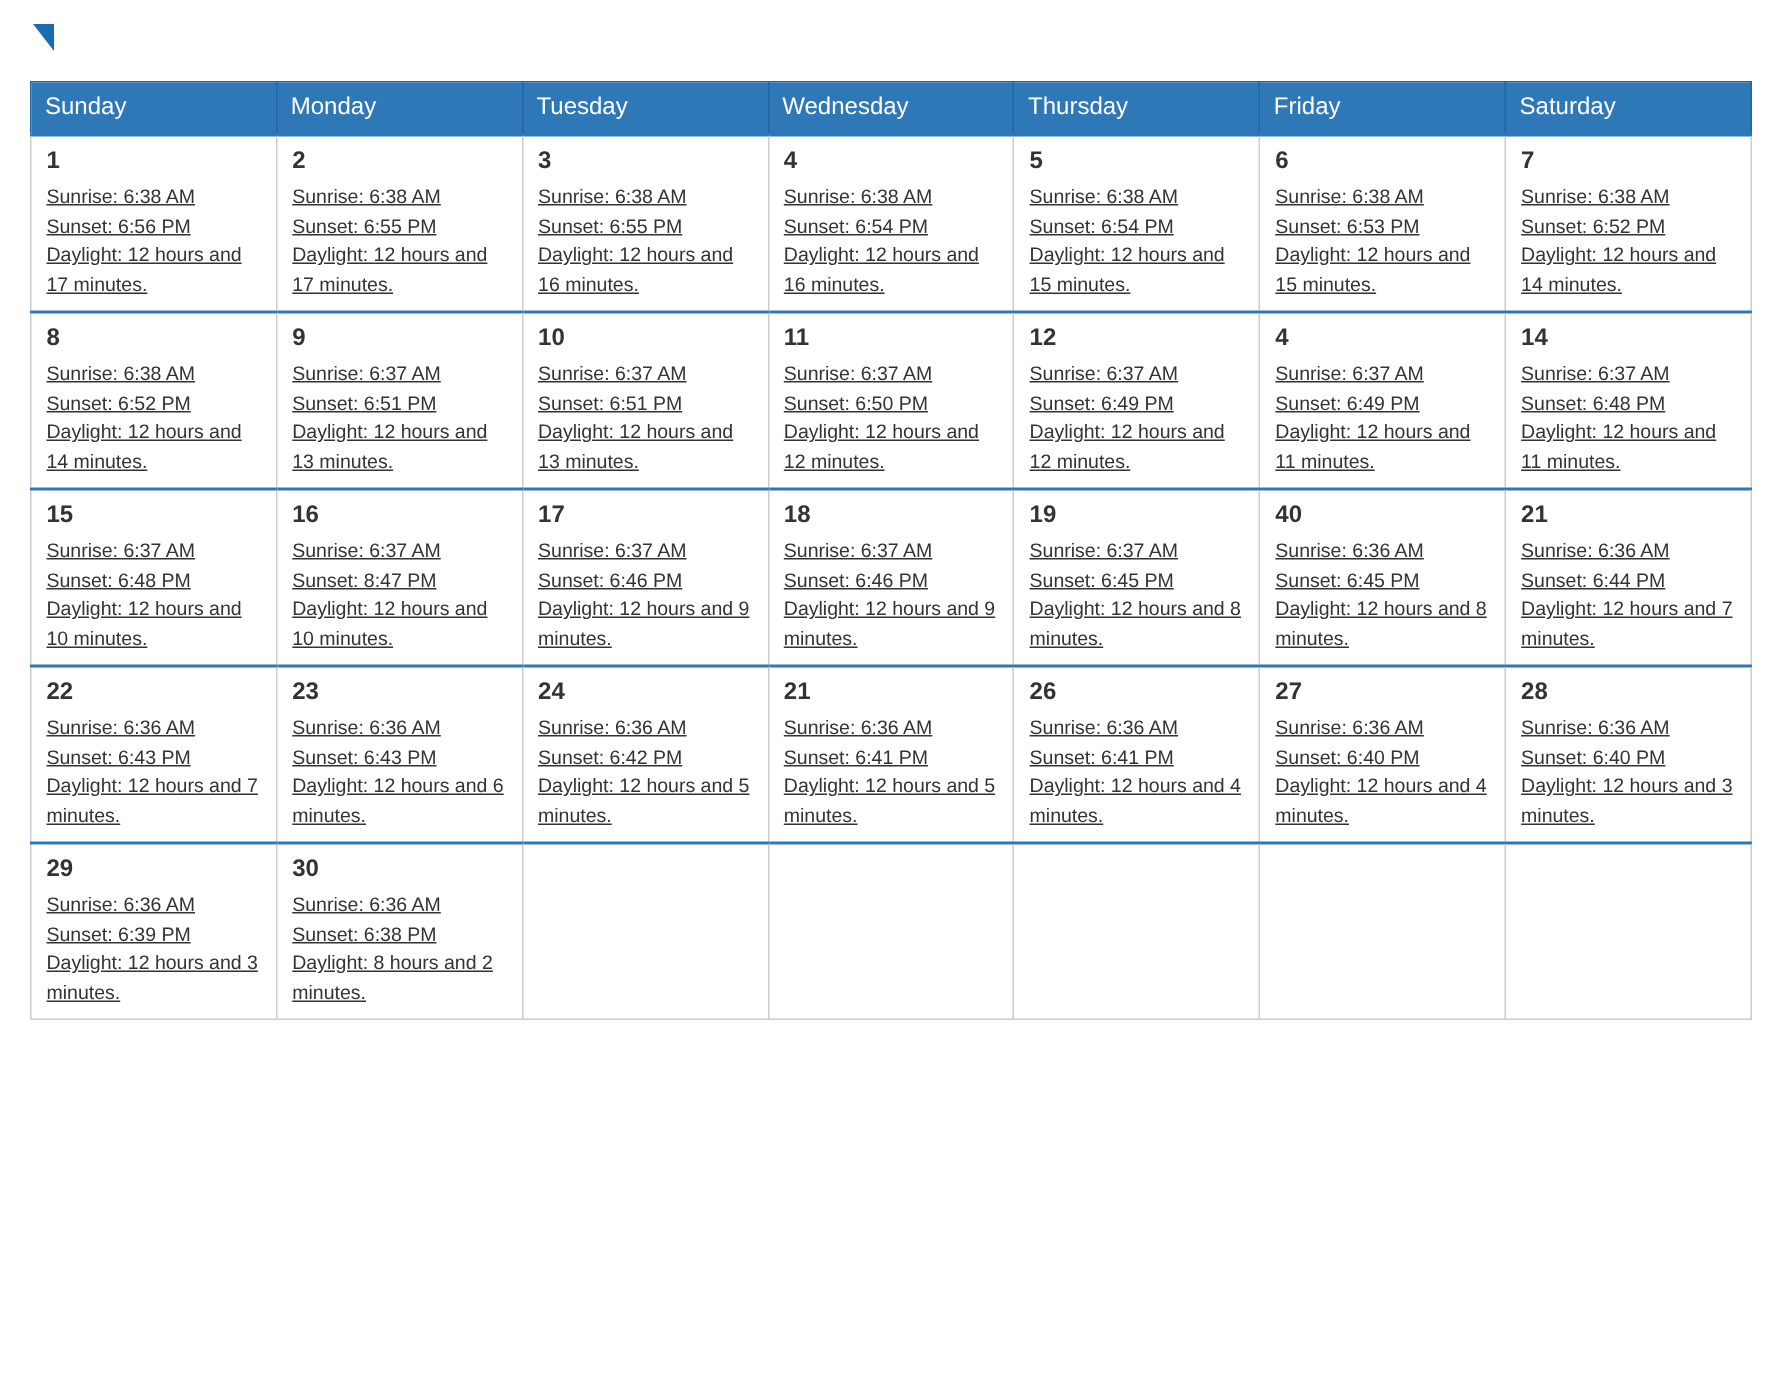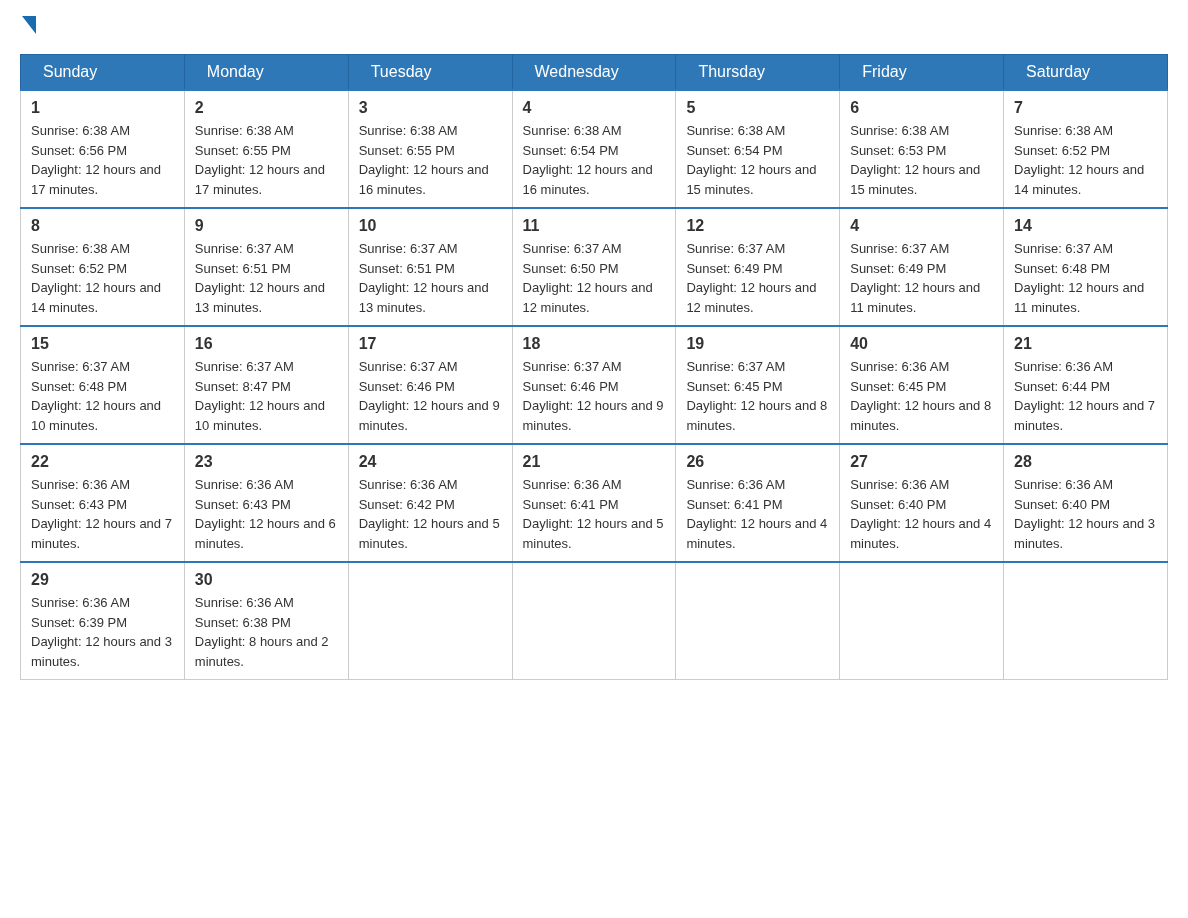--- a/index.html
+++ b/index.html
@@ -74,21 +74,21 @@
       width: 100%;
       border-collapse: collapse;
       border: 1px solid #ccc;
     }
 
     .calendar-table th {
       background-color: #2e78b7;
       color: white;
       font-size: 16px;
       font-weight: normal;
-      padding: 8px 22px;
+      padding: 8px 9px;
       text-align: left;
       border: 1px solid #2265a0;
     }
 
     .calendar-table td {
       vertical-align: top;
       padding: 8px 10px;
       border: 1px solid #ccc;
       font-size: 13px;
       color: #333;
@@ -103,20 +103,21 @@
     .day-number {
       font-size: 16px;
       font-weight: bold;
       margin-bottom: 4px;
       display: block;
     }
 
     .day-info {
       font-size: 13px;
       line-height: 1.5;
+      text-decoration: underline;
     }
 
     td.empty {
       background: #fff;
     }
   </style>
 </head>
 <body>
 
 <div class="header">

